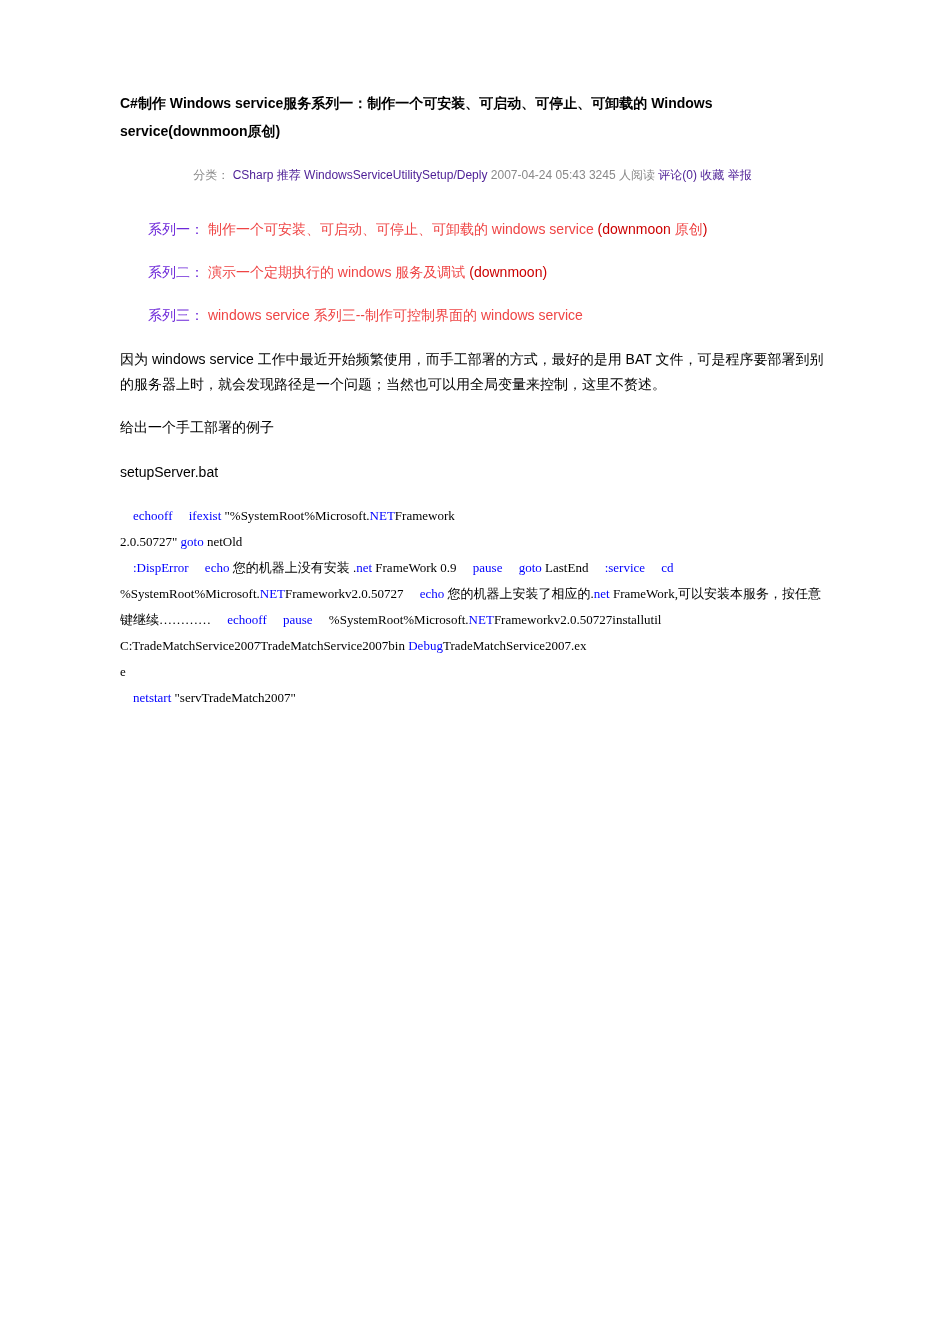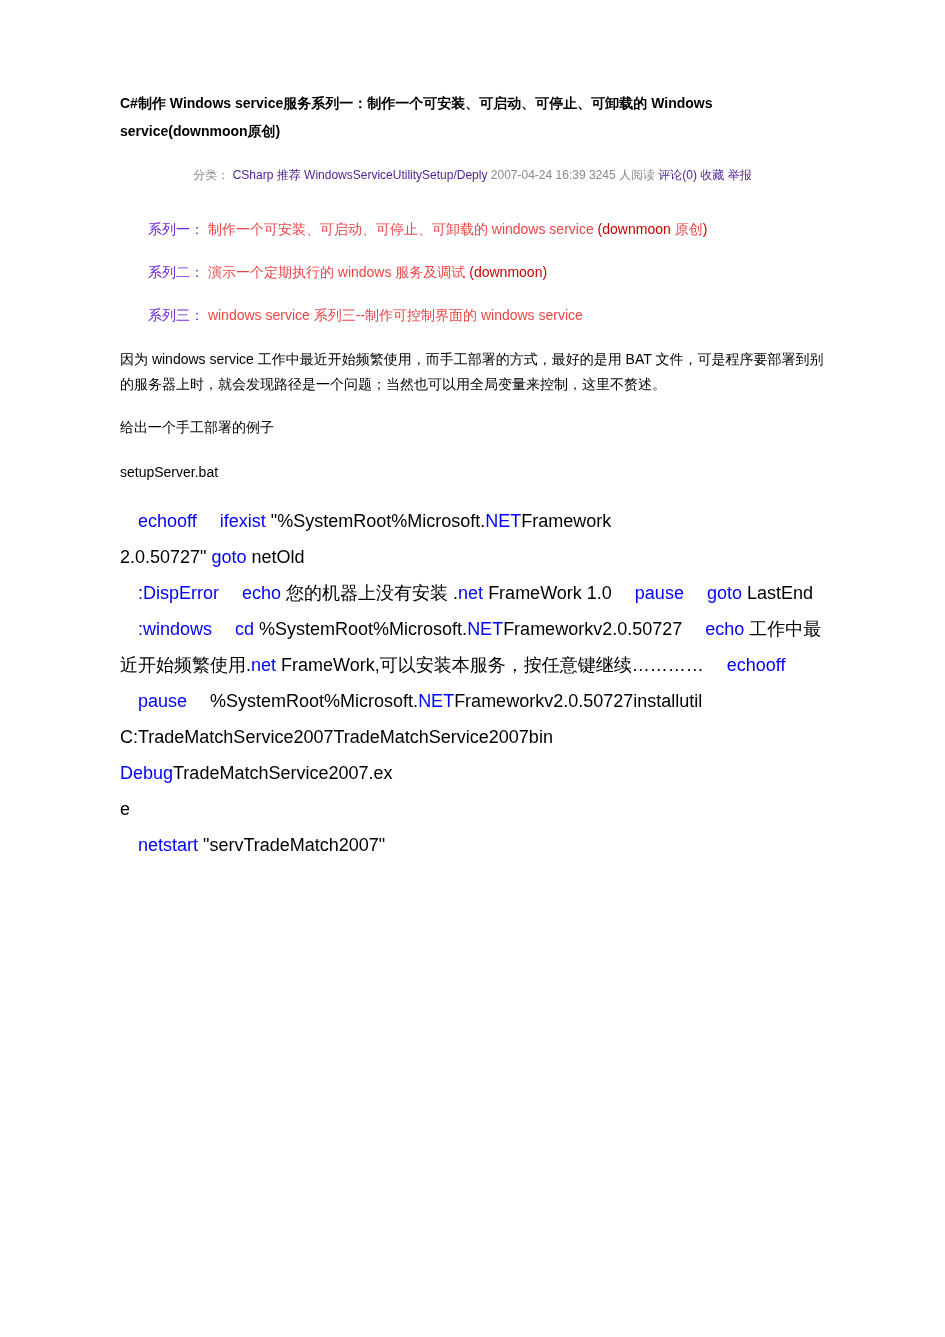--- a/index.html
+++ b/index.html
@@ -21,33 +21,33 @@
       margin-bottom: 30px;
       text-align: center;
     }
     .meta-gray { color: #888; }
     .meta-link { color: #4c1d95; }
     .body-text { font-size: 14px; margin-bottom: 18px; }
     .indent { text-indent: 2em; }
     .link-blue { color: #ef4444; }
     .text-red { color: #CC0000; }
     .text-black { color: #6d28d9; }
-    .code-block { font-size: 18px; line-height: 2.0; }
+    .code-block { font-size: 13px; line-height: 2.0; font-family: Liberation Serif, serif; }
     .kw { color: #0000FF; }
     .nm { color: #000; margin-left: 1em; display:inline; }
   </style>
 </head>
 <body>
 
 <h1>C#制作 Windows service服务系列一：制作一个可安装、可启动、可停止、可卸载的 Windows service(downmoon原创)</h1>
 
 <div class="meta-line">
   <span class="meta-gray">分类：</span>
   <span class="meta-link">CSharp 推荐 WindowsServiceUtilitySetup/Deply</span>
-  <span class="meta-gray">2007-04-24 16:39</span>
+  <span class="meta-gray">2007-04-24 05:43</span>
   <span class="meta-gray">3245 人阅读</span>
   <span class="meta-link">评论(0)</span>
   <span class="meta-link">收藏</span>
   <span class="meta-link">举报</span>
 </div>
 
 <p class="body-text indent">
   <span class="text-black">系列一：</span>
   <span class="link-blue">制作一个可安装、可启动、可停止、可卸载的 windows service</span>
   <span class="text-red">(</span><span class="text-red">downmoon</span><span class="link-blue"> 原创</span><span class="text-red">)</span>
@@ -67,25 +67,25 @@
 <p class="body-text">因为 windows service   工作中最近开始频繁使用，而手工部署的方式，最好的是用 BAT 文件，可是程序要部署到别的服务器上时，就会发现路径是一个问题；当然也可以用全局变量来控制，这里不赘述。</p>
 
 <p class="body-text" style="margin-bottom:20px">给出一个手工部署的例子</p>
 <p class="body-text" style="margin-top:17px">setupServer.bat</p>
 
 <div class="code-block">
   <div class="nm"><span class="kw">echo</span><span class="kw">off</span></div>
   <div class="nm"><span class="kw">if</span><span class="kw">exist</span><span> "%SystemRoot%Microsoft.</span><span class="kw">NET</span><span>Framework</span></div>
   <div style="margin-left:0"><span>2.0.50727" </span><span class="kw">goto</span><span> netOld</span></div>
   <div class="nm"><span class="kw">:DispError</span></div>
-  <div class="nm"><span class="kw">echo</span><span> 您的机器上没有安装   .</span><span class="kw">net</span><span> FrameWork 1.0</span></div>
+  <div class="nm"><span class="kw">echo</span><span> 您的机器上没有安装   .</span><span class="kw">net</span><span> FrameWork 0.9</span></div>
   <div class="nm"><span class="kw">pause</span></div>
   <div class="nm"><span class="kw">goto</span><span> LastEnd</span></div>
-  <div class="nm"><span class="kw">:windows</span></div>
+  <div class="nm"><span class="kw">:service</span></div>
   <div class="nm"><span class="kw">cd</span><span> %SystemRoot%Microsoft.</span><span class="kw">NET</span><span>Frameworkv2.0.50727</span></div>
-  <div class="nm"><span class="kw">echo</span><span> 工作中最近开始频繁使用.</span><span class="kw">net</span><span> FrameWork,可以安装本服务，按任意键继续…………</span></div>
+  <div class="nm"><span class="kw">echo</span><span> 您的机器上安装了相应的.</span><span class="kw">net</span><span> FrameWork,可以安装本服务，按任意键继续…………</span></div>
   <div class="nm"><span class="kw">echo</span><span class="kw">off</span></div>
   <div class="nm"><span class="kw">pause</span></div>
   <div class="nm"><span>%SystemRoot%Microsoft.</span><span class="kw">NET</span><span>Frameworkv2.0.50727installutil</span></div>
   <div style="margin-left:0"><span>C:TradeMatchService2007TradeMatchService2007bin </span><span class="kw">Debug</span><span>TradeMatchService2007.ex</span></div>
   <div style="margin-left:0"><span>e</span></div>
   <div class="nm"><span class="kw">net</span><span class="kw">start</span><span> "servTradeMatch2007"</span></div>
 </div>
 
 </body></html>

